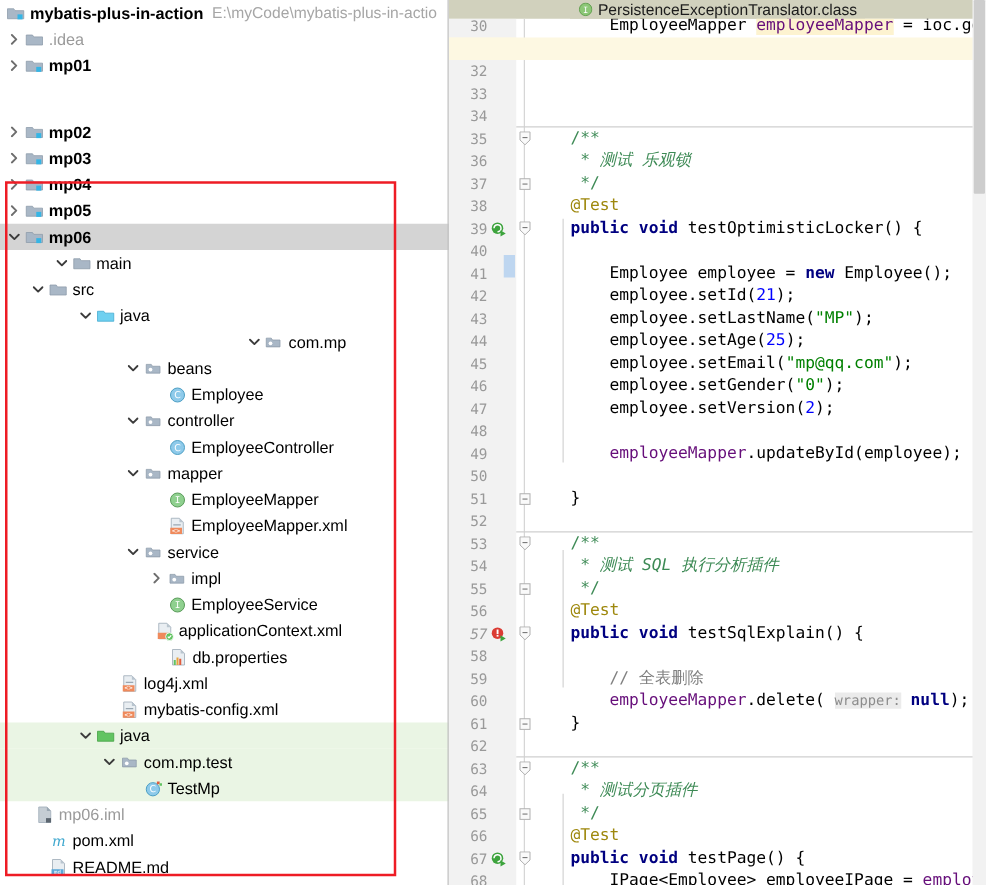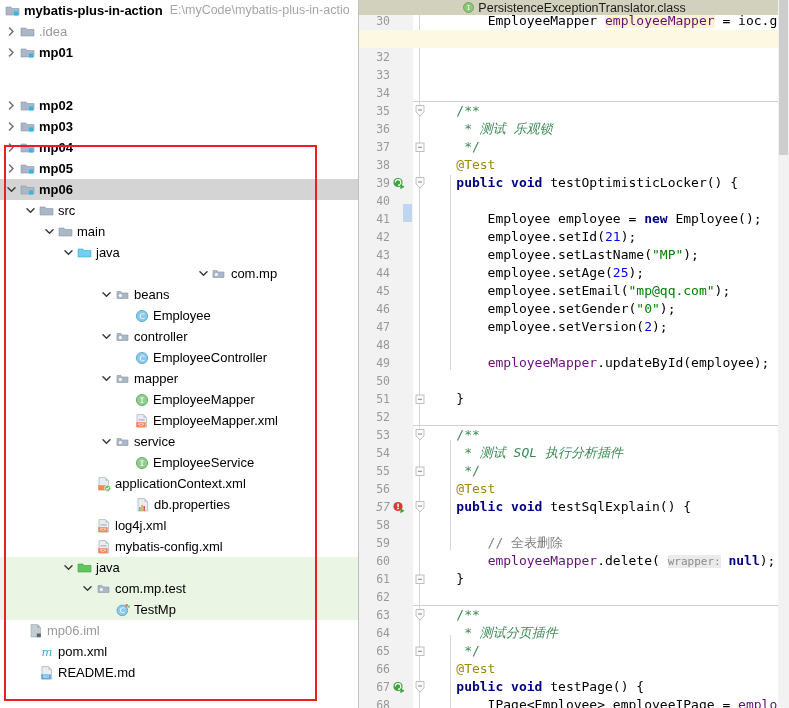--- a/index.html
+++ b/index.html
@@ -302,45 +302,45 @@
             </svg>
           </span>
           <span class="ico">
             <svg width="16" height="16" viewBox="0 0 16 16">
               <path d="M1 4 L6 4 L7 5.5 L14 5.5 L14 12 L1 12 Z" fill="#a9b7c6" stroke="#8b99a8" stroke-width="0.6"></path>
               <rect x="9" y="8.5" width="4" height="4" fill="#35b5e5"></rect>
             </svg>
           </span>
           <span class="lbl bold">mp06</span>
         </div>
+        <div class="tree-row" style="padding-left:42px;">
+          <span class="arrow">
+            <svg width="9" height="9" viewBox="0 0 9 9">
+              <path d="M1 2.8 L4.5 6.3 L8 2.8" stroke="#3c3c3c" stroke-width="1.5" fill="none" stroke-linecap="round" stroke-linejoin="round"></path>
+            </svg>
+          </span>
+          <span class="ico">
+            <svg width="16" height="16" viewBox="0 0 16 16">
+              <path d="M1 4 L6 4 L7 5.5 L14 5.5 L14 12 L1 12 Z" fill="#a9b7c6" stroke="#8b99a8" stroke-width="0.6"></path>
+            </svg>
+          </span>
+          <span class="lbl">main</span>
+        </div>
         <div class="tree-row" style="padding-left:23px;">
           <span class="arrow">
             <svg width="9" height="9" viewBox="0 0 9 9">
               <path d="M1 2.8 L4.5 6.3 L8 2.8" stroke="#3c3c3c" stroke-width="1.5" fill="none" stroke-linecap="round" stroke-linejoin="round"></path>
             </svg>
           </span>
           <span class="ico">
             <svg width="16" height="16" viewBox="0 0 16 16">
               <path d="M1 4 L6 4 L7 5.5 L14 5.5 L14 12 L1 12 Z" fill="#a9b7c6" stroke="#8b99a8" stroke-width="0.6"></path>
             </svg>
           </span>
           <span class="lbl">src</span>
-        </div>
-        <div class="tree-row" style="padding-left:42px;">
-          <span class="arrow">
-            <svg width="9" height="9" viewBox="0 0 9 9">
-              <path d="M1 2.8 L4.5 6.3 L8 2.8" stroke="#3c3c3c" stroke-width="1.5" fill="none" stroke-linecap="round" stroke-linejoin="round"></path>
-            </svg>
-          </span>
-          <span class="ico">
-            <svg width="16" height="16" viewBox="0 0 16 16">
-              <path d="M1 4 L6 4 L7 5.5 L14 5.5 L14 12 L1 12 Z" fill="#a9b7c6" stroke="#8b99a8" stroke-width="0.6"></path>
-            </svg>
-          </span>
-          <span class="lbl">main</span>
         </div>
         <div class="tree-row" style="padding-left:61px;">
           <span class="arrow">
             <svg width="9" height="9" viewBox="0 0 9 9">
               <path d="M1 2.8 L4.5 6.3 L8 2.8" stroke="#3c3c3c" stroke-width="1.5" fill="none" stroke-linecap="round" stroke-linejoin="round"></path>
             </svg>
           </span>
           <span class="ico">
             <svg width="16" height="16" viewBox="0 0 16 16">
               <path d="M1 4 L6 4 L7 5.5 L14 5.5 L14 12 L1 12 Z" fill="#6fd0f0" stroke="#3fa8cf" stroke-width="0.6"></path>
@@ -455,30 +455,44 @@
           </span>
           <span class="ico">
             <svg width="16" height="16" viewBox="0 0 16 16">
               <path d="M2 4.5 L6 4.5 L7 6 L13 6 L13 11.5 L2 11.5 Z" fill="#a9b7c6" stroke="#8b99a8" stroke-width="0.6"></path>
               <circle cx="5.4" cy="8.6" r="1.5" fill="#ffffff"></circle>
             </svg>
           </span>
           <span class="lbl">service</span>
         </div>
         <div class="tree-row" style="padding-left:118px;">
+          <span class="arrow">
+            <svg width="9" height="9" viewBox="0 0 9 9">
+              <path d="M2.5 1 L6 4.5 L2.5 8" stroke="#6e6e6e" stroke-width="1.5" fill="none" stroke-linecap="round" stroke-linejoin="round"></path>
+            </svg>
+          </span>
+          <span class="ico">
+            <svg width="16" height="16" viewBox="0 0 16 16">
+              <path d="M2 4.5 L6 4.5 L7 6 L13 6 L13 11.5 L2 11.5 Z" fill="#a9b7c6" stroke="#8b99a8" stroke-width="0.6"></path>
+              <circle cx="5.4" cy="8.6" r="1.5" fill="#ffffff"></circle>
+            </svg>
+          </span>
+          <span class="lbl">impl</span>
+        </div>
+        <div class="tree-row" style="padding-left:118px;">
           <span class="arrow"></span>
           <span class="ico">
             <svg width="16" height="16" viewBox="0 0 16 16">
               <circle cx="8" cy="8" r="5.6" fill="#8fd08f" stroke="#5a9c5a" stroke-width="0.8"></circle>
               <text x="8" y="10.6" font-size="7.5" font-family="DejaVu Sans Mono, monospace" fill="#ffffff" text-anchor="middle">I</text>
             </svg>
           </span>
           <span class="lbl">EmployeeService</span>
         </div>
-        <div class="tree-row" style="padding-left:80px;">
+        <div class="tree-row" style="padding-left:108px;">
           <span class="arrow"></span>
           <span class="ico">
             <svg width="16" height="16" viewBox="0 0 16 16">
               <path d="M3 1.6 L9.5 1.6 L12.6 4.7 L12.6 14 L3 14 Z" fill="#e9eef2" stroke="#a3b0bb" stroke-width="0.7"></path>
               <path d="M9.5 1.6 L9.5 4.7 L12.6 4.7 Z" fill="#b9c5cf"></path>
               <rect x="2.2" y="9.2" width="9.4" height="5" fill="#ef8a5c"></rect>
               <circle cx="11.6" cy="12.3" r="3.1" fill="#62c462" stroke="#ffffff" stroke-width="0.7"></circle>
               <path d="M10.2 12.3 L11.2 13.3 L13 11.3" stroke="#ffffff" stroke-width="1.1" fill="none"></path>
             </svg>
           </span>

